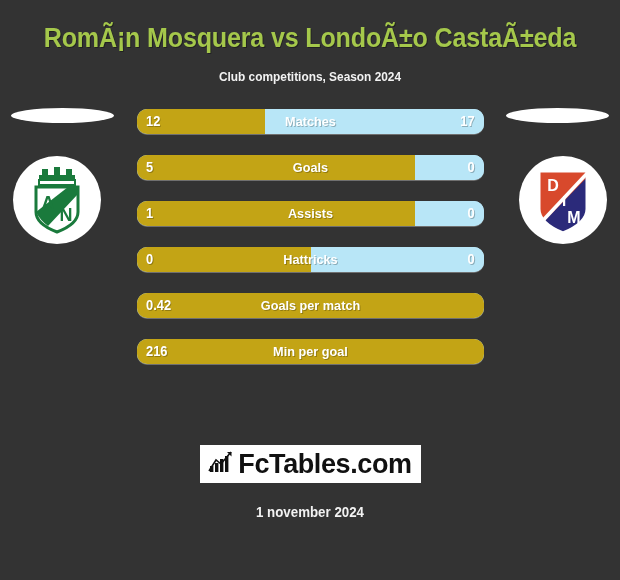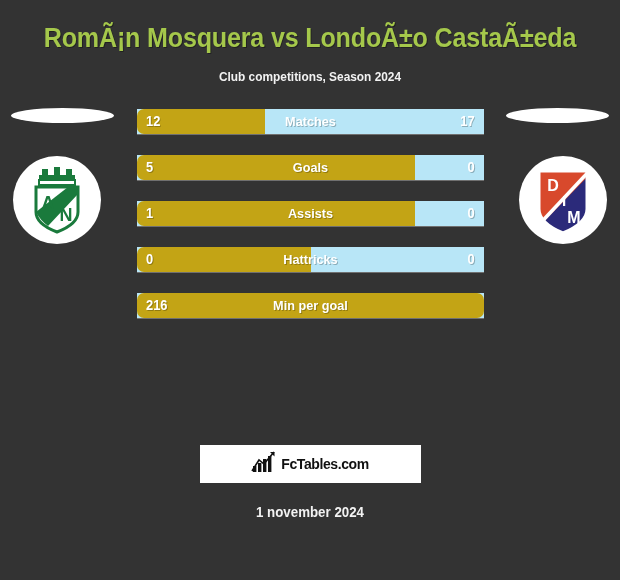--- a/index.html
+++ b/index.html
@@ -91,21 +91,21 @@
   #stats {
     position: absolute;
     left: 137px;
     top: 8px;
     width: 347px;
   }
   .stat-row {
     position: relative;
     height: 25px;
     margin-bottom: 21px;
-    border-radius: 0;
+    border-radius: 10px;
     overflow: hidden;
     background: #b8e6f7;
     box-shadow: 0 1px 0 rgba(255,255,255,0.30);
   }
   .stat-row:last-child { margin-bottom: 4px; }
 
   .fill-left {
     position: absolute;
     left: 0; top: 0; bottom: 0;
     background: #c3a415;
@@ -160,21 +160,21 @@
     align-items: center;
     justify-content: center;
     gap: 5px;
     width: 221px;
     height: 38px;
     background: #ffffff;
     vertical-align: middle;
   }
   #brand-icon { display: block; }
   #brand-text {
-    font-size: 14px;
+    font-size: 27px;
     font-weight: bold;
     color: #111111;
     letter-spacing: -0.4px;
     line-height: 1;
   }
   #date-text {
     margin-top: 21px;
     color: #f2f2f2;
     font-size: 14px;
     font-weight: bold;
@@ -264,20 +264,25 @@
       </div>
       <div class="stat-row">
         <div class="fill-left" style="width: 50%; background: rgb(195, 164, 21);"></div>
         <div class="fill-right" style="width: 50%; background: rgb(184, 230, 247);"></div>
         <div class="val val-left">0</div>
         <div class="val val-right">0</div>
         <div class="stat-label">Hattricks</div>
       </div>
       <div class="stat-row">
         <div class="fill-left full" style="width: 100%; background: rgb(195, 164, 21);"></div>
+        <div class="val val-left">0.42</div>
+        <div class="stat-label">Goals per match</div>
+      </div>
+      <div class="stat-row">
+        <div class="fill-left full" style="width: 100%; background: rgb(195, 164, 21);"></div>
         <div class="val val-left">216</div>
         <div class="stat-label">Min per goal</div>
       </div>
     </div>
 
 </div>
 
 <div id="footer">
   <div id="brand-badge">
     <span id="brand-icon">

